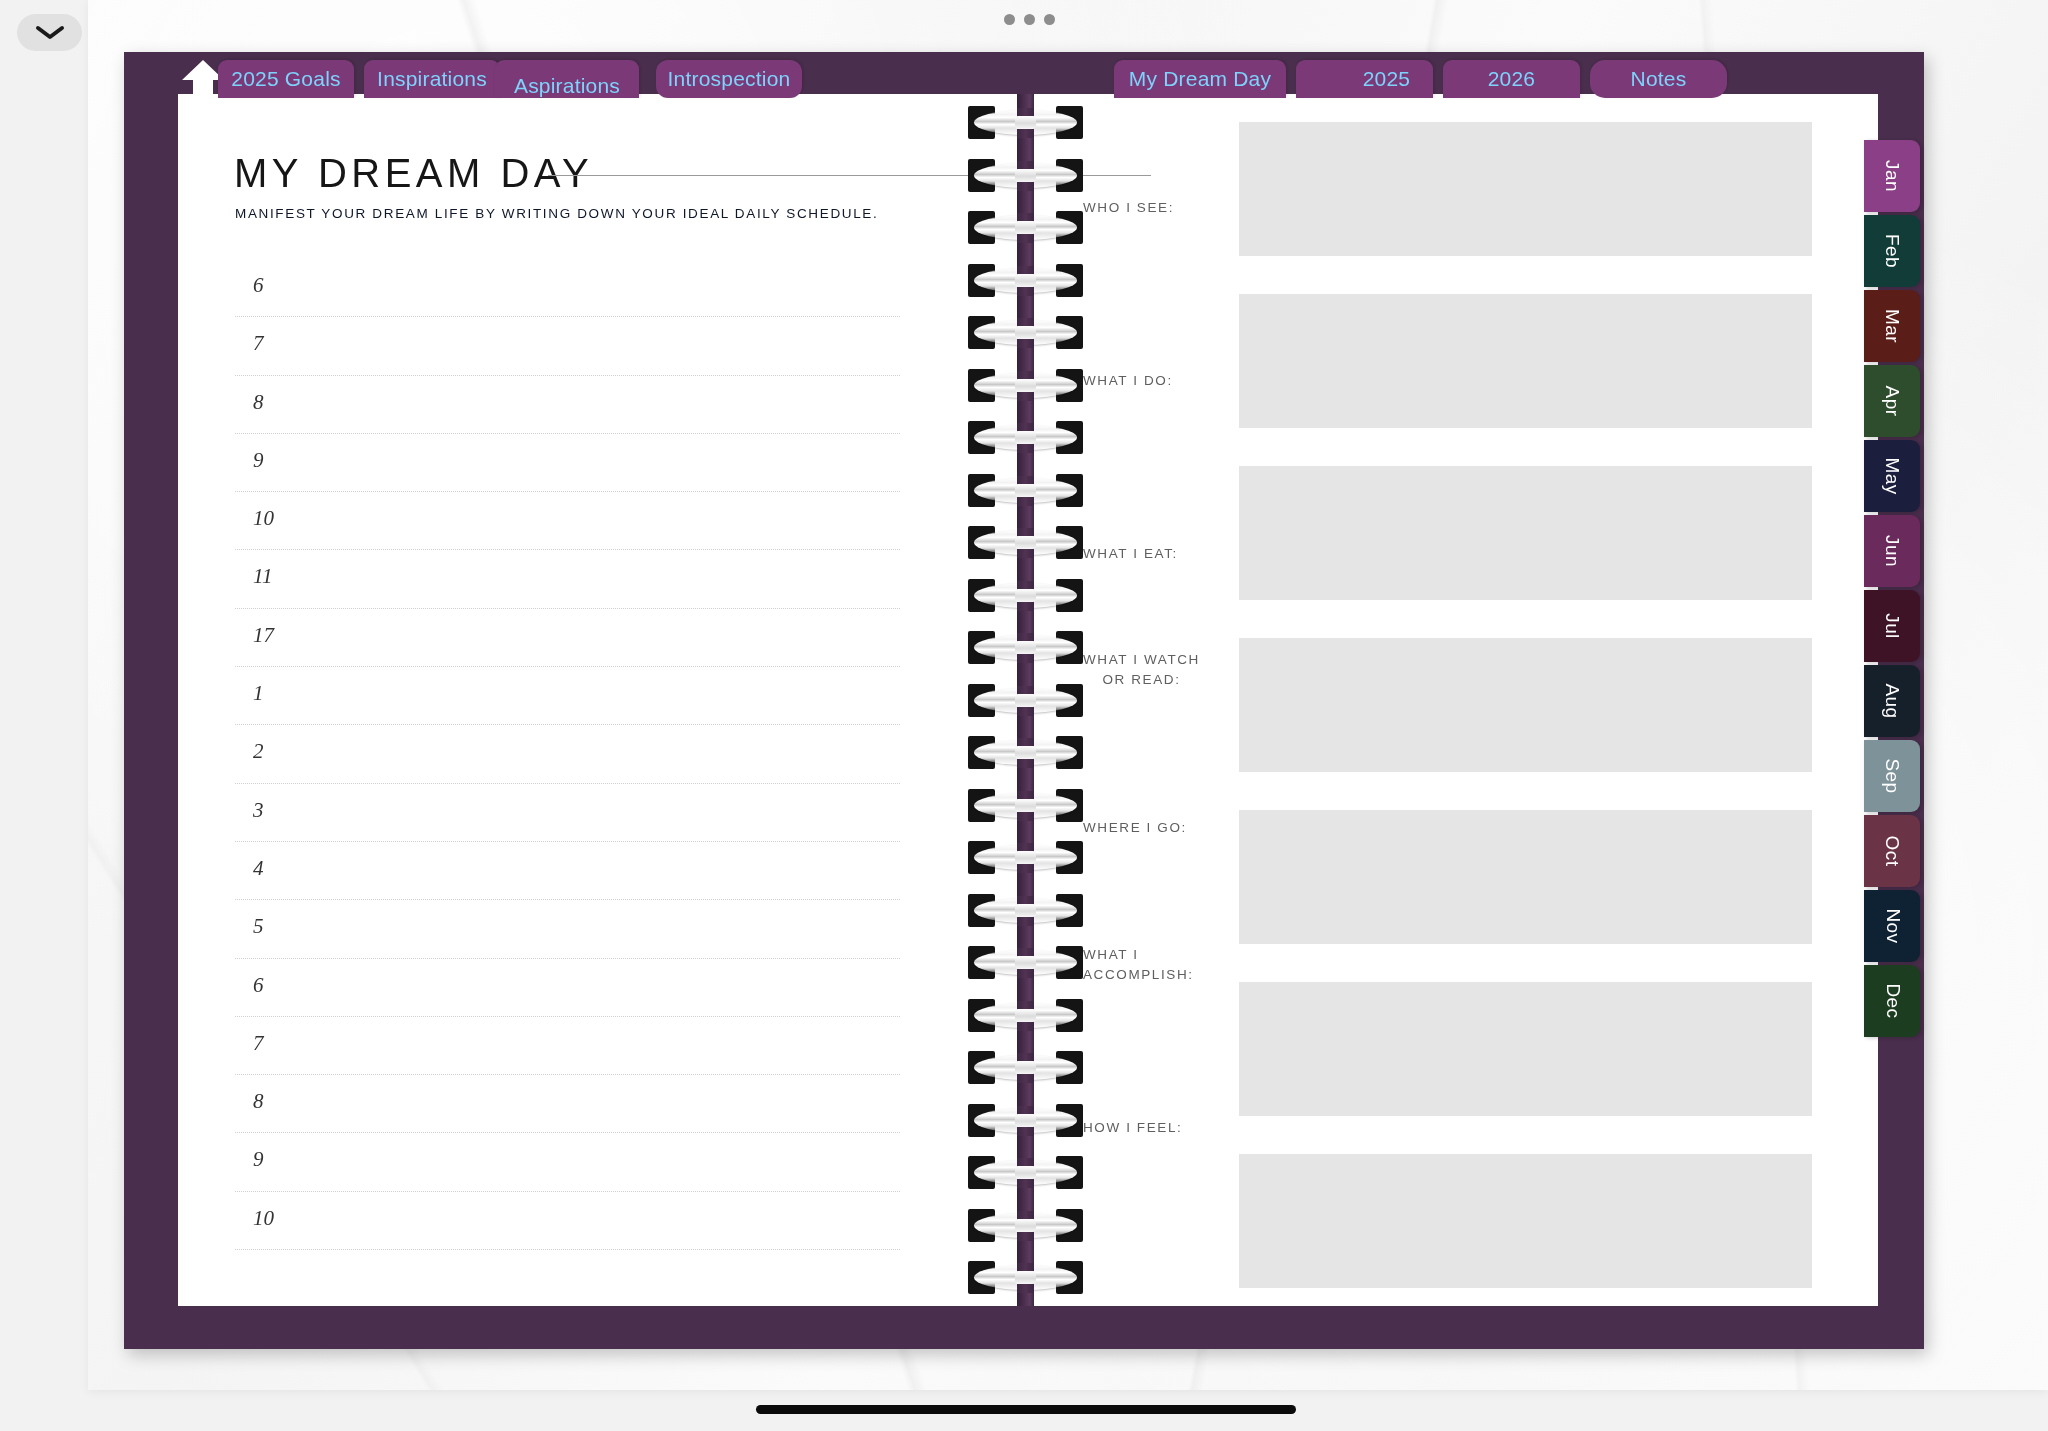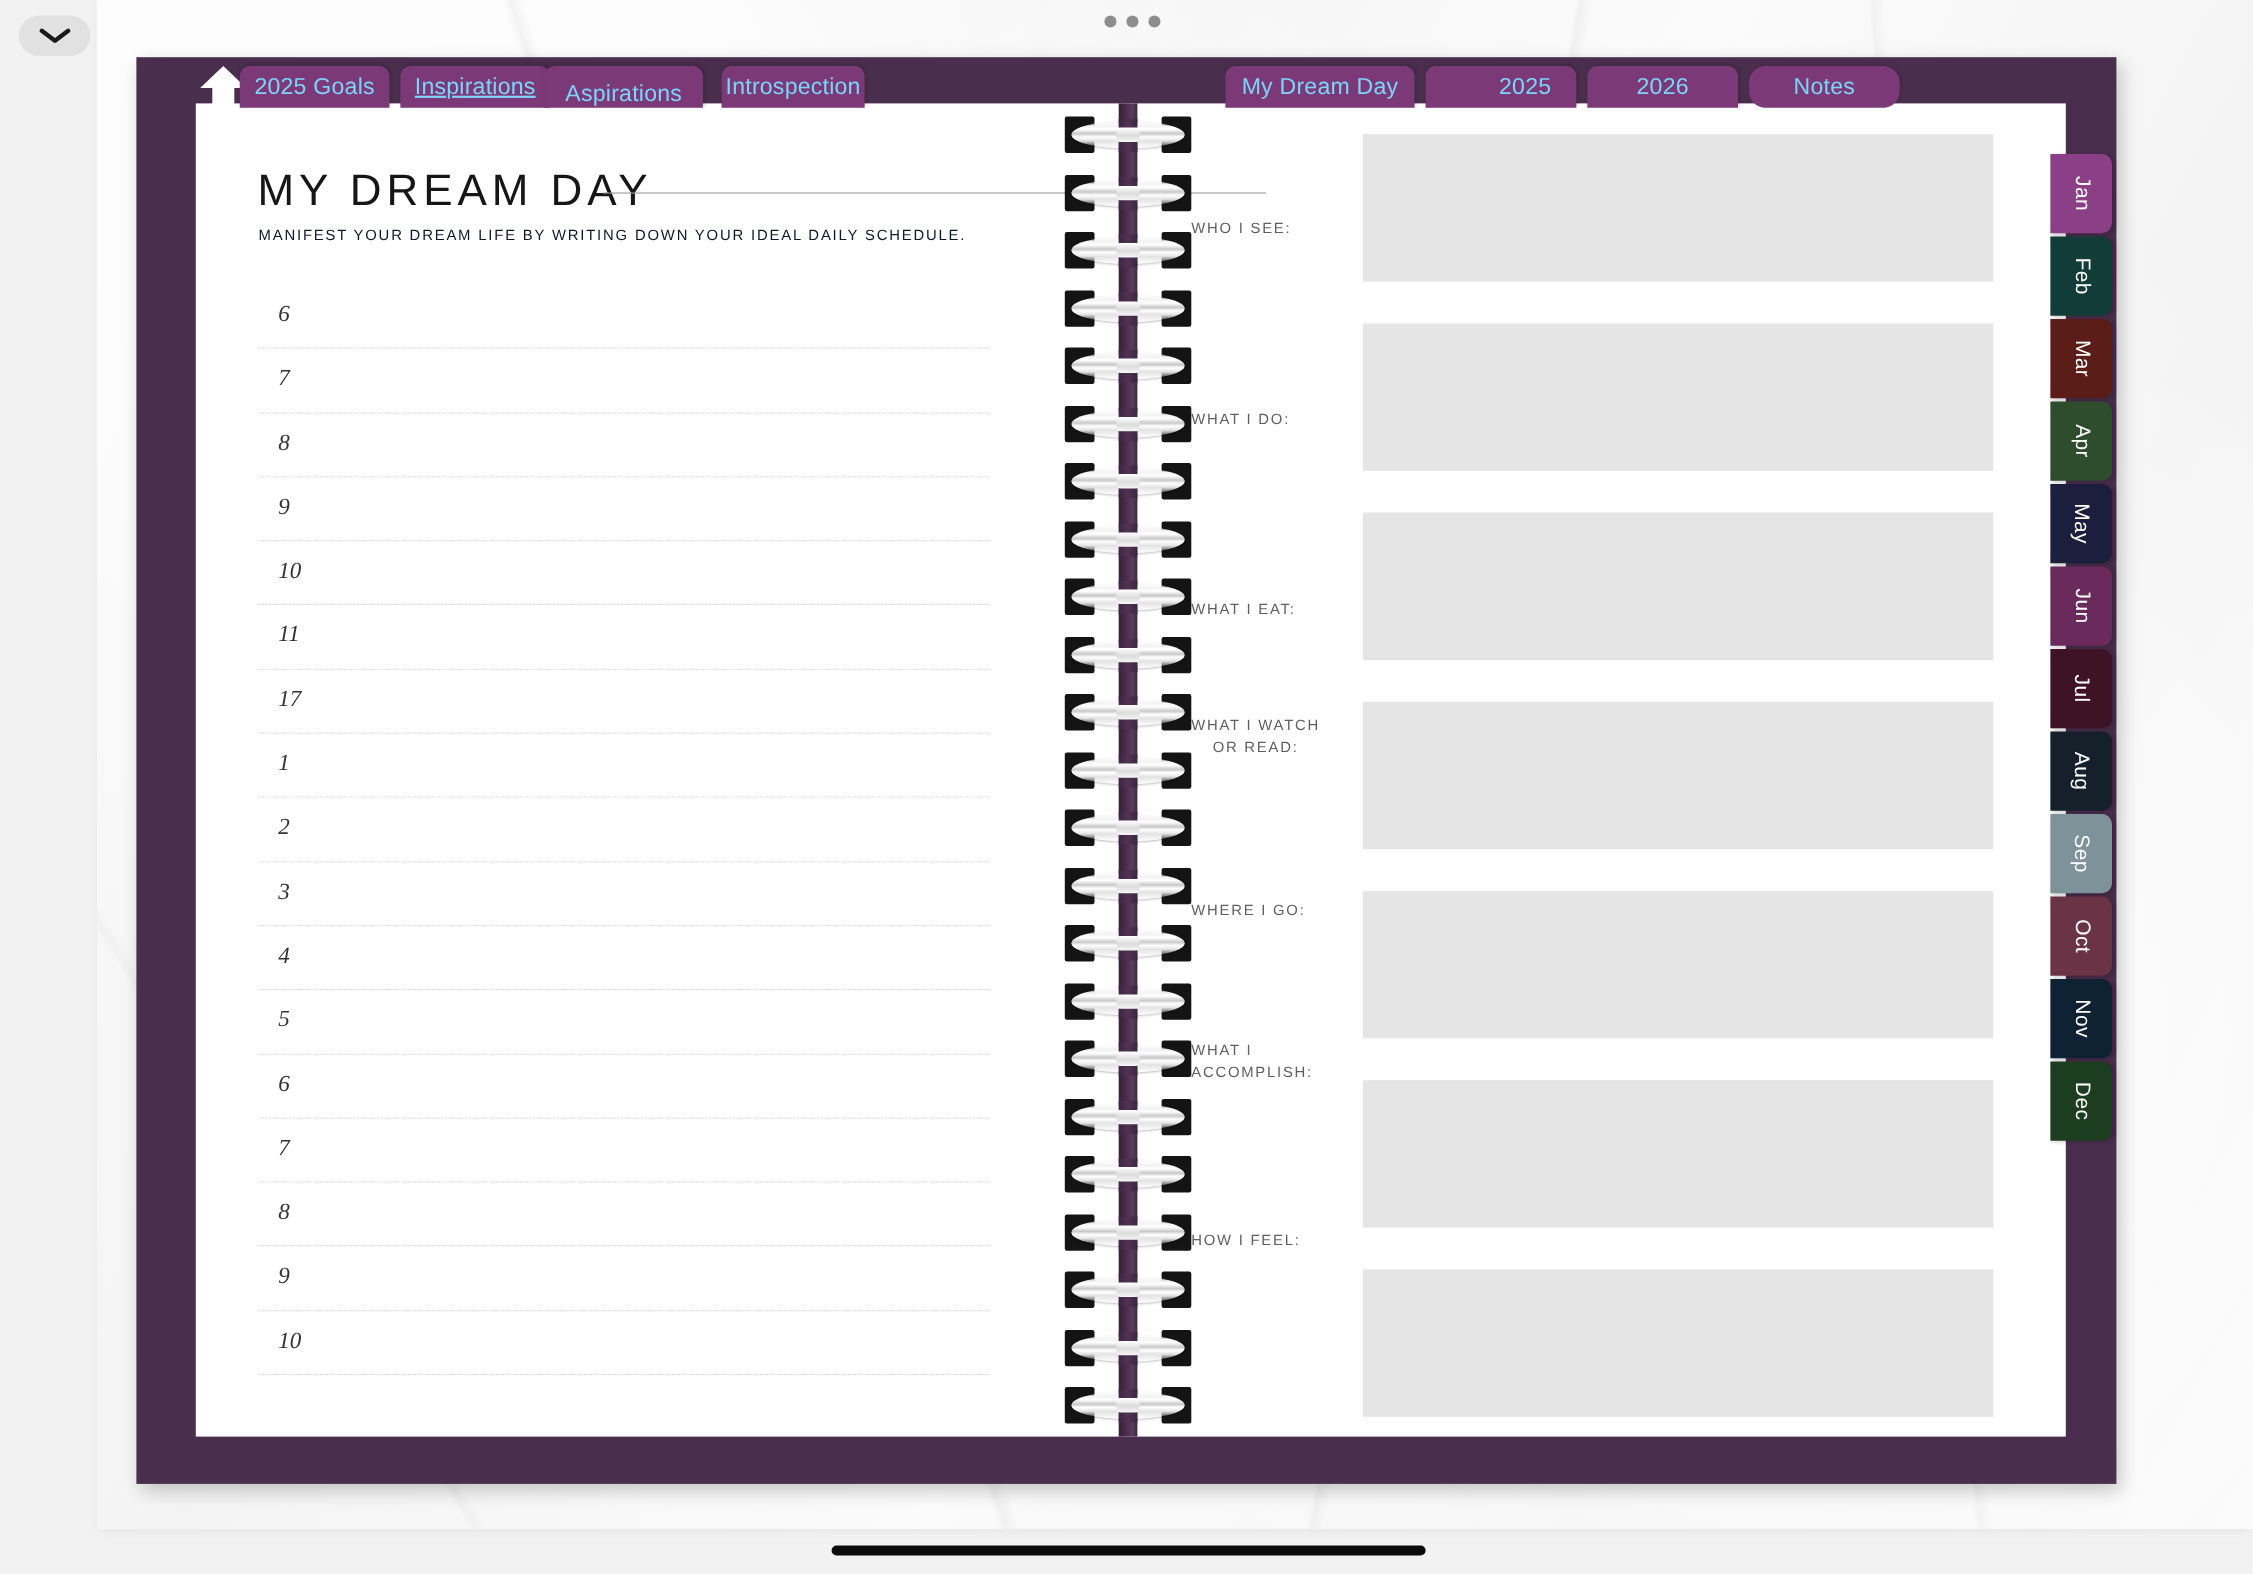--- a/index.html
+++ b/index.html
@@ -308,27 +308,27 @@
   <div id="top-tab-strip">
     <span id="home-arrow-icon">
       <svg width="44" height="40" viewBox="0 0 44 40">
         <polygon points="22,1 43,21 32,21 32,40 12,40 12,21 1,21" fill="#ffffff"></polygon>
       </svg>
     </span>
     <div id="top-tabs-left">
         <div class="top-tab" style="left: 94px; width: 136px;">
           <span>2025 Goals</span>
         </div>
-        <div class="top-tab" style="left: 240px; width: 136px; text-decoration: underline;">
+        <div class="top-tab" style="left: 240px; width: 136px;">
           <span>Inspirations</span>
         </div>
         <div class="top-tab" style="left: 371px; width: 144px; align-items: flex-end;">
           <span>Aspirations</span>
         </div>
-        <div class="top-tab" style="left: 532px; width: 130px;">
+        <div class="top-tab" style="left: 532px; width: 146px; border-radius: 12px;">
           <span>Introspection</span>
         </div>
       </div>
     <div id="top-tabs-right">
         <div class="top-tab" style="left: 990px; width: 172px;">
           <span>My Dream Day</span>
         </div>
         <div class="top-tab" style="left: 1172px; width: 137px; padding-left: 44px;">
           <span>2025</span>
         </div>

